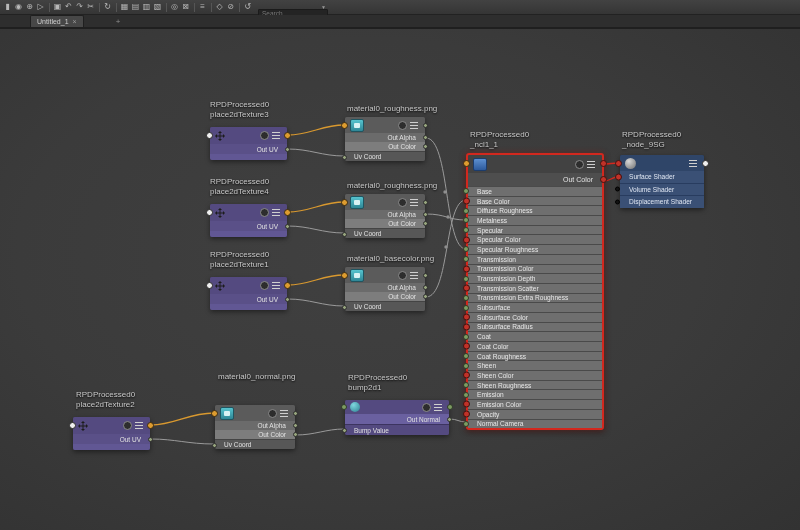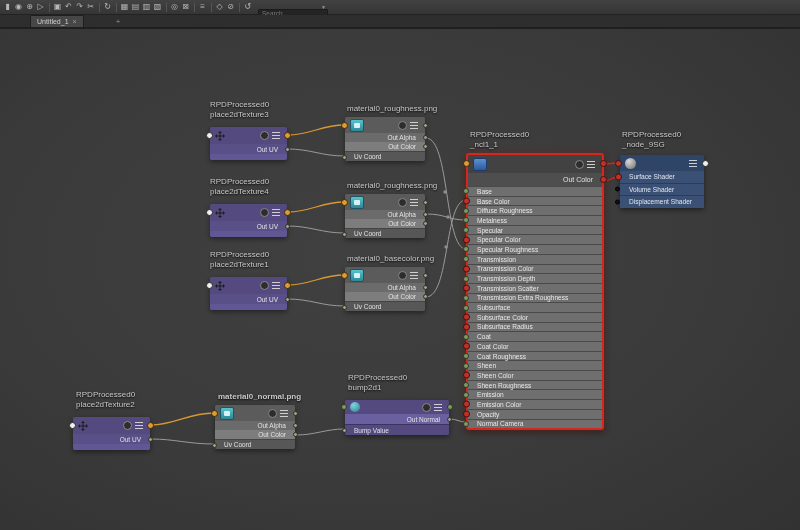--- a/index.html
+++ b/index.html
@@ -398,21 +398,21 @@
       <span class="port p-white" style="left:-4px;top:5px;"></span>
       <span class="port p-orange" style="right:-4px;top:5px;"></span>
     </div>
     <div class="row">
       <span class="lab-r">Out UV</span>
       <span class="port p-pale" style="right:-3px;top:2.5px;"></span>
     </div>
     <div class="foot"></div>
   </div>
 
-  <div class="node-title" style="left:218px;top:392px;font-weight:bold;">
+  <div class="node-title" style="left:218px;top:372px;">
     <div>material0_normal.png</div>
   </div>
   <div class="node fnode" style="left:215px;top:405px;">
     <div class="hdr">
       <span class="file-ic"></span>
       <span class="sp"></span>
       <span class="s-circle"></span>
       <span class="burger"></span>
       <span class="port p-orange" style="left:-4px;top:4.5px;"></span>
       <span class="port p-pale" style="right:-3px;top:5.5px;"></span>

